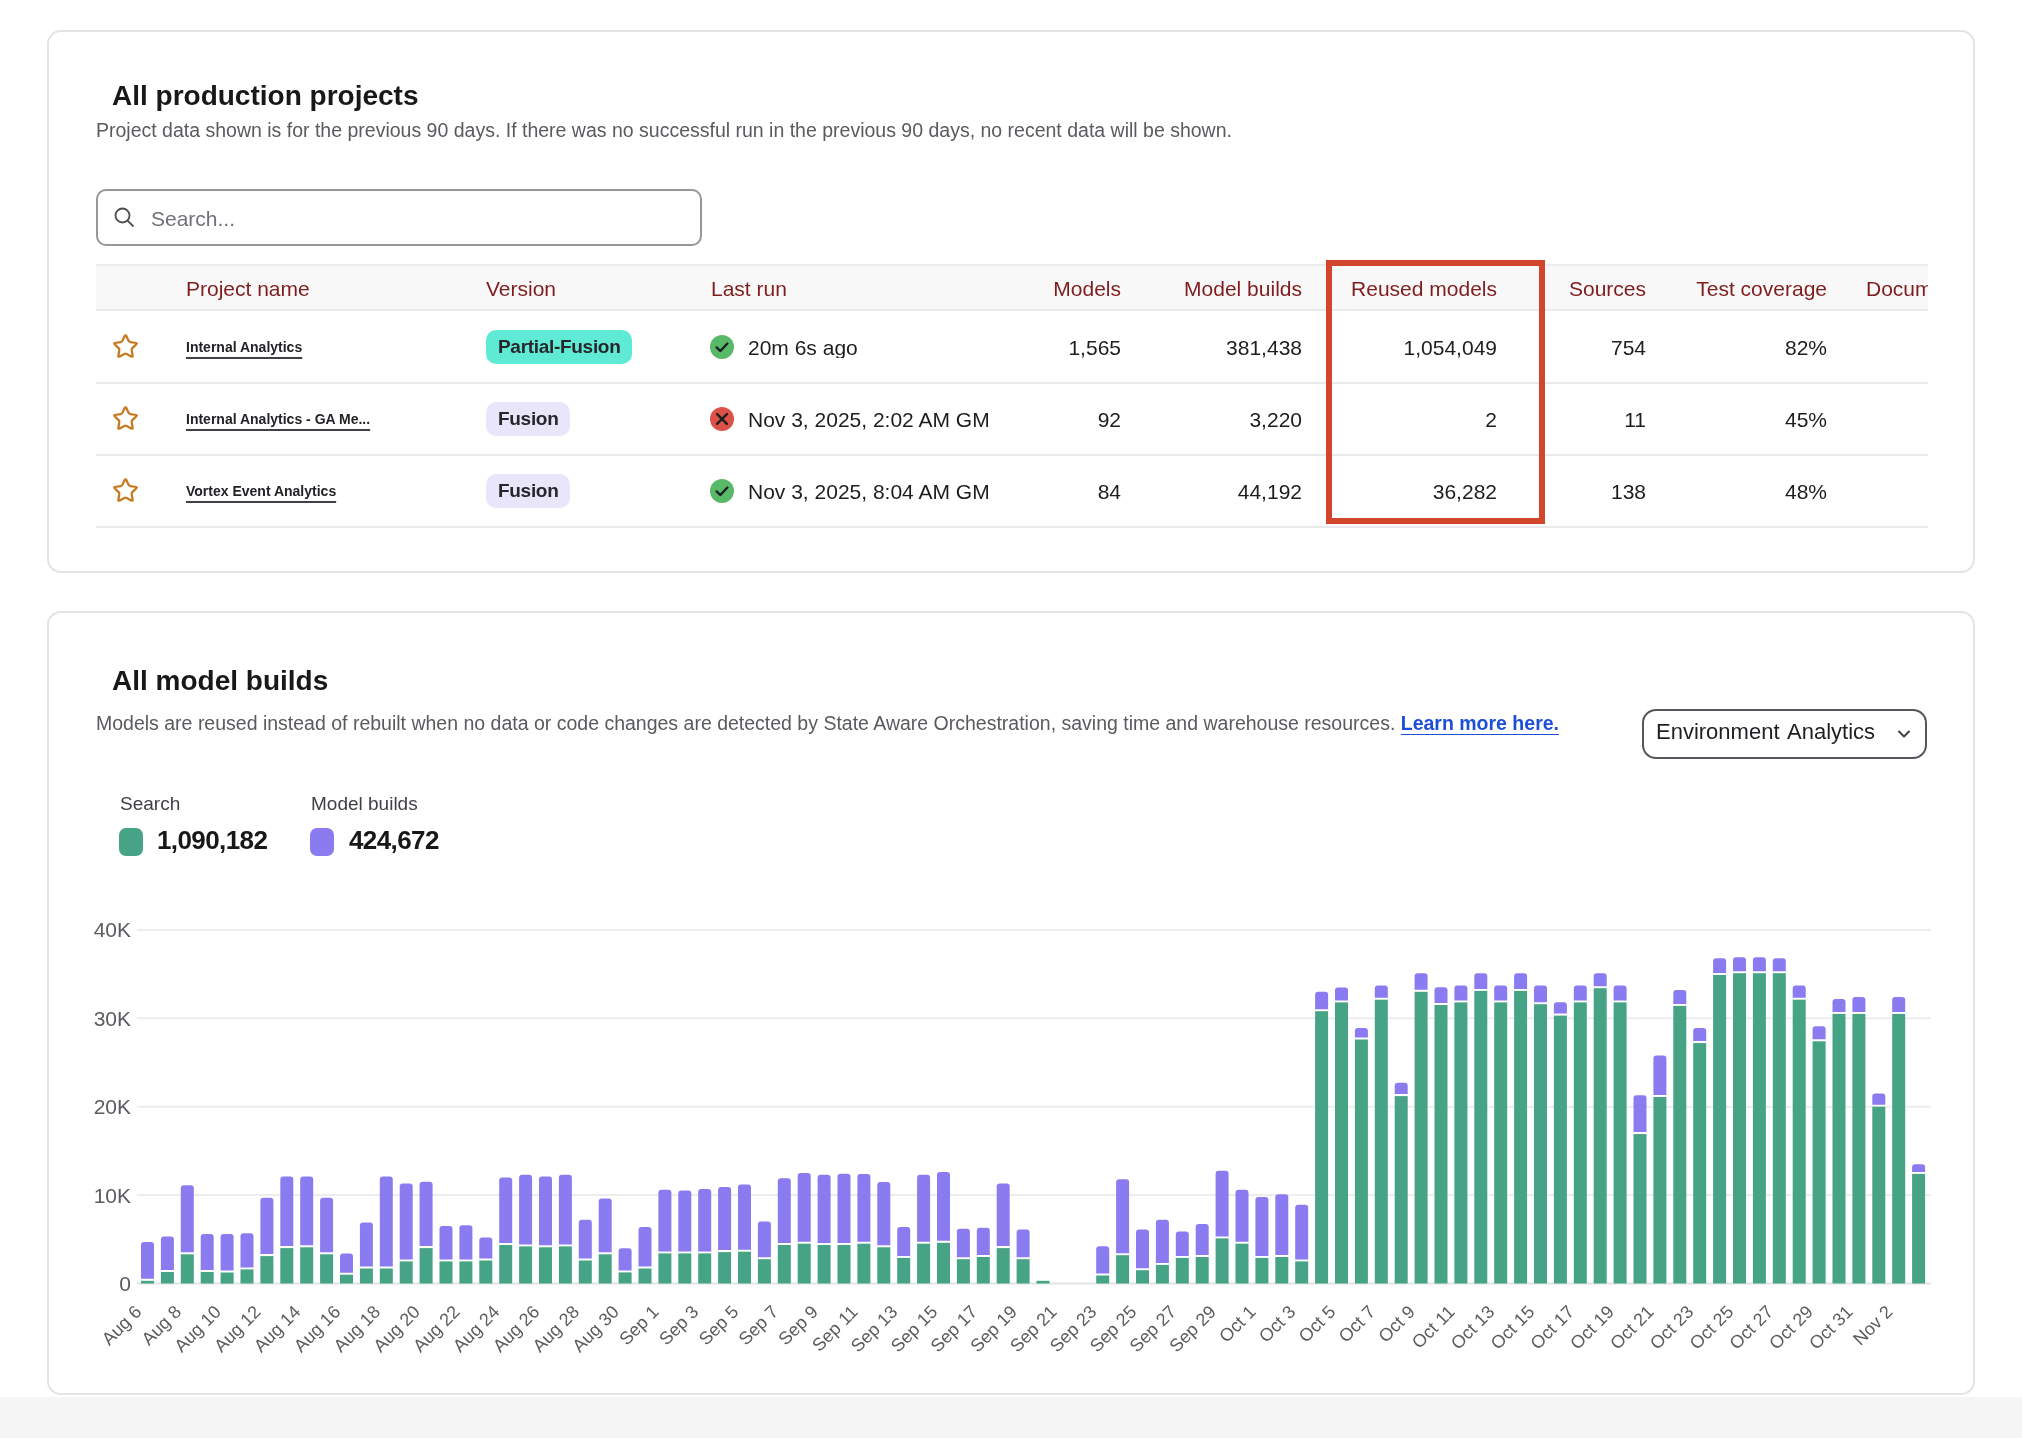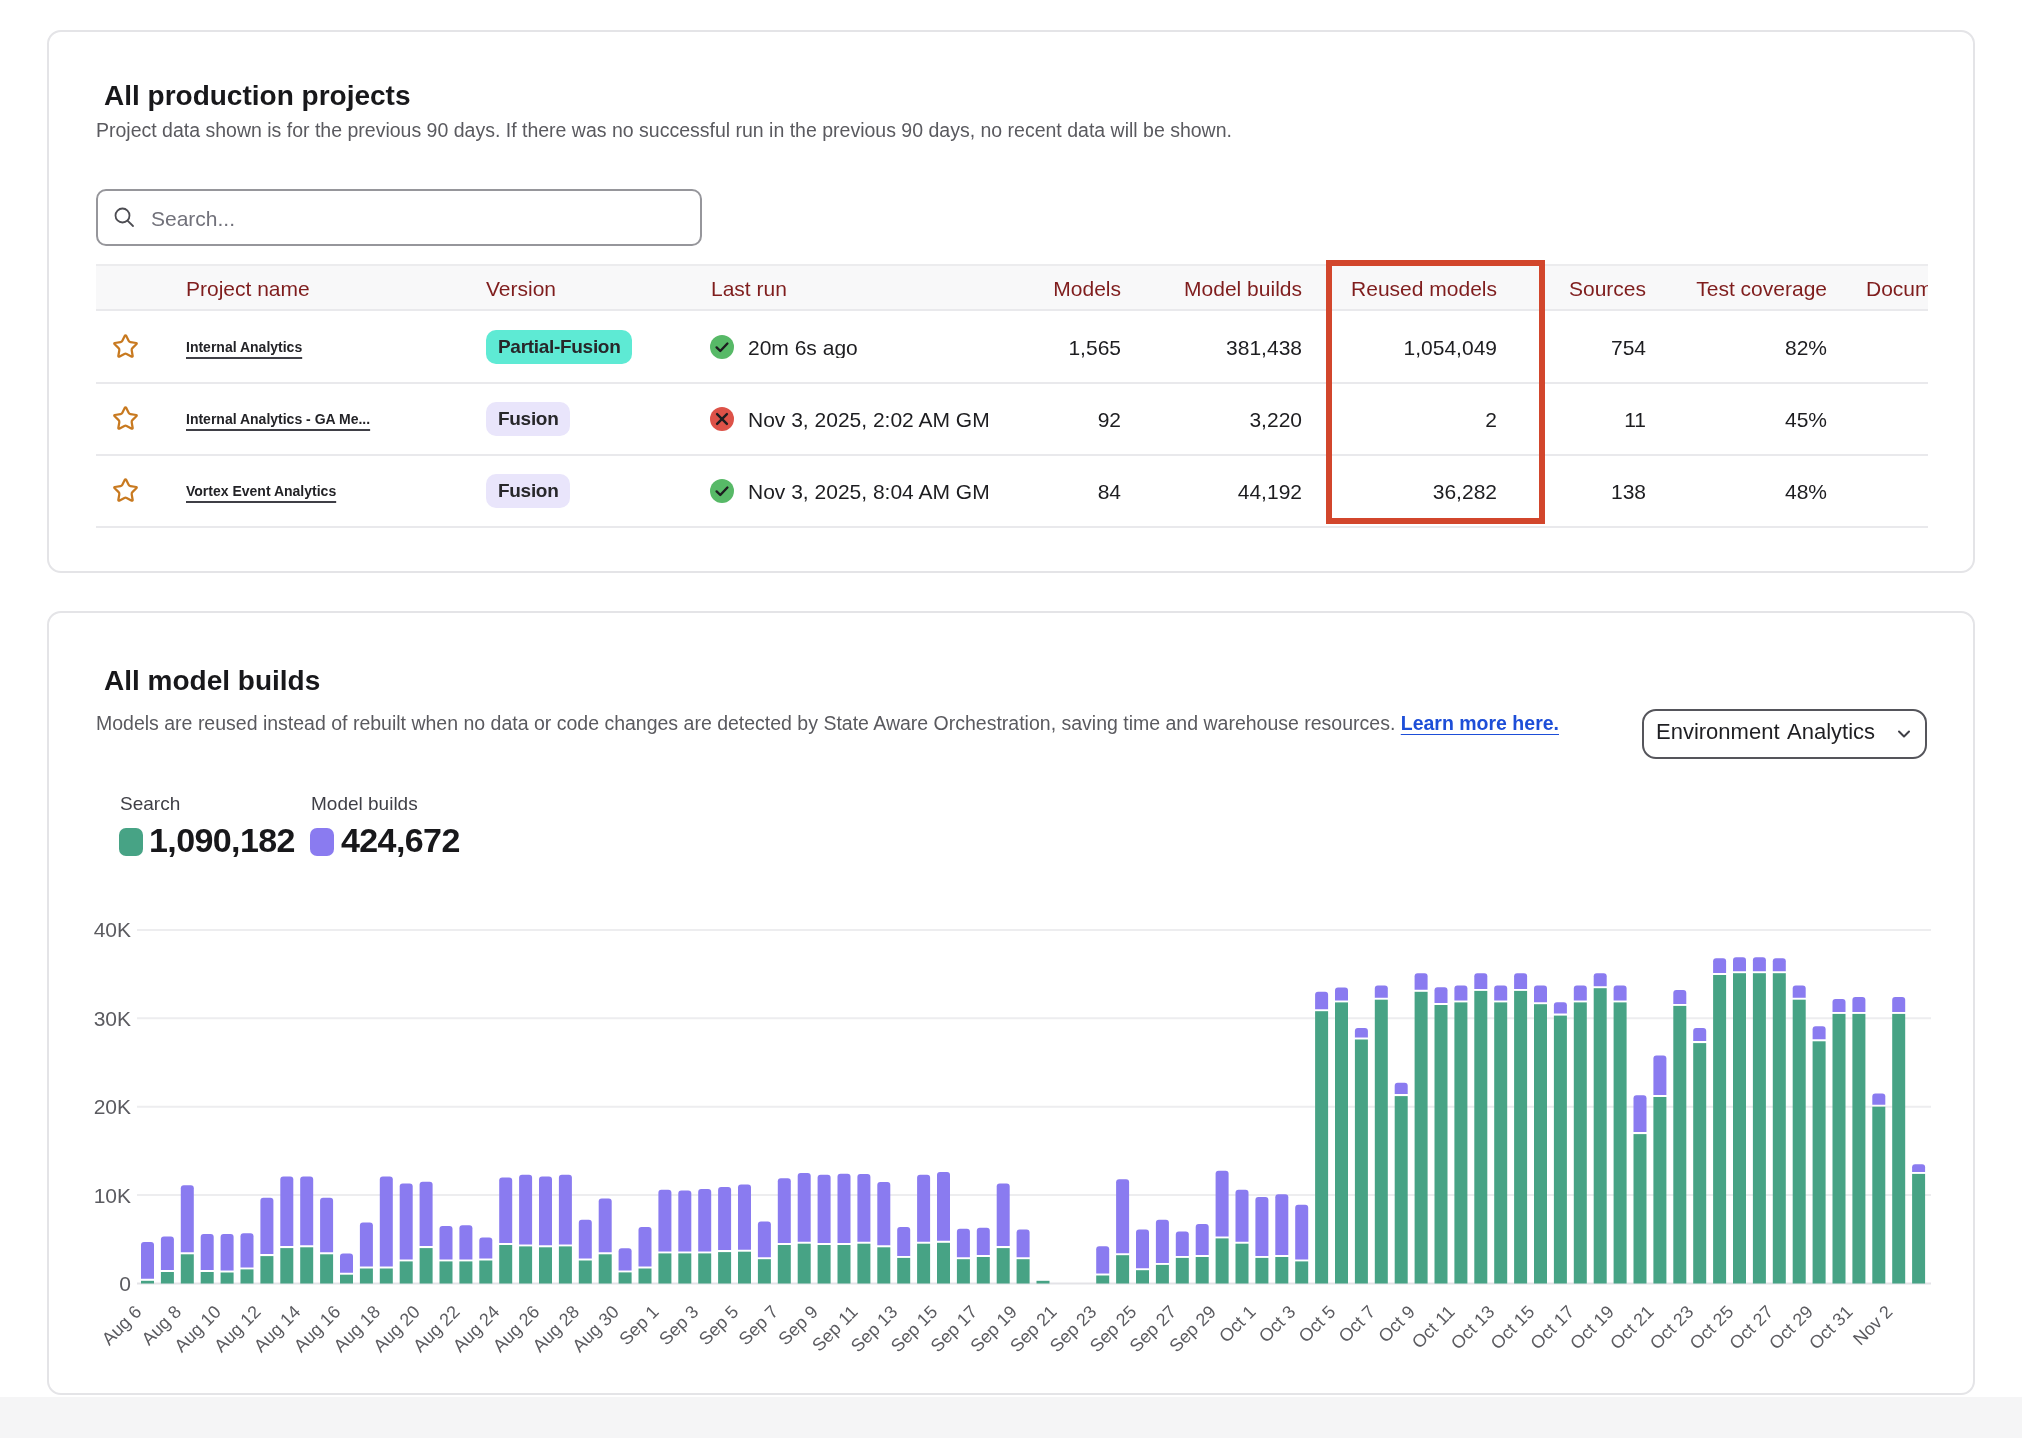--- a/index.html
+++ b/index.html
@@ -1,39 +1,39 @@
 <!DOCTYPE html>
 <html><head>
 <meta charset="utf-8">
 <style>
 * { margin:0; padding:0; box-sizing:border-box; }
 html,body { width:2022px; height:1438px; background:#fff; font-family:"Liberation Sans", sans-serif;
   -webkit-font-smoothing:antialiased; overflow:hidden; position:relative; }
 .card { position:absolute; left:47px; width:1928px; background:#fff;
   border:2px solid #e4e4e7; border-radius:14px; }
-h1 { position:absolute; left:104px; font-size:28px; line-height:28px; font-weight:bold; color:#18181b; letter-spacing:0; }
+h1 { position:absolute; left:112px; font-size:28px; line-height:28px; font-weight:bold; color:#18181b; letter-spacing:0; }
 .sub { position:absolute; left:96px; font-size:19.5px; line-height:20px; color:#5a5a5f; }
 .searchbox { position:absolute; left:96px; top:189px; width:606px; height:57px;
   border:2px solid #96969b; border-radius:10px; }
 .ph { position:absolute; left:151px; top:208px; font-size:21px; line-height:21px; color:#71717a; }
 .thead { position:absolute; left:96px; top:264px; width:1832px; height:47px; background:#f8f8f9;
   border-top:2px solid #ececee; border-bottom:2px solid #e9e9ec; }
 .hd { position:absolute; top:278px; font-size:21px; line-height:21px; color:#7f1d1d; }
 .num { text-align:right; }
 .rowline { position:absolute; left:96px; width:1832px; height:2px; background:#e9e9ec; }
 .cell { position:absolute; font-size:21px; line-height:21px; color:#1d1d20; }
 .lnk { position:absolute; font-size:14px; line-height:19px; color:#232327; font-weight:bold;
   text-decoration:underline; text-decoration-thickness:1.5px; text-underline-offset:5px; text-decoration-color:#3f3f46; }
 .badge { position:absolute; height:34px; border-radius:10px; font-size:19px; font-weight:bold; letter-spacing:-0.3px;
   color:#27272a; line-height:34px; padding:0 12px; }
 .redbox { position:absolute; left:1326px; top:260px; width:219px; height:264px;
   border:6px solid #d2462c; z-index:30; }
 .legendlab { position:absolute; font-size:19px; line-height:19px; color:#3f3f46; }
 .sq { position:absolute; width:24px; height:28px; border-radius:7px; }
-.bignum { position:absolute; font-size:34px; line-height:26px; font-weight:bold; color:#18181b; letter-spacing:-0.6px; }
+.bignum { position:absolute; font-size:26px; line-height:26px; font-weight:bold; color:#18181b; letter-spacing:-0.6px;margin-left:8px; }
 .envbtn { position:absolute; left:1642px; top:709px; width:285px; height:50px;
   border:2px solid #55555b; border-radius:14px; }
 .envtxt { position:absolute; top:721px; font-size:22px; line-height:22px; color:#1f1f23; }
 .bottomstrip { position:absolute; left:0; top:1397px; width:2022px; height:41px;
   background:#f5f5f6; }
 </style>
 </head>
 <body>
 
 <div class="card" style="top:30px;height:543px;"></div>

